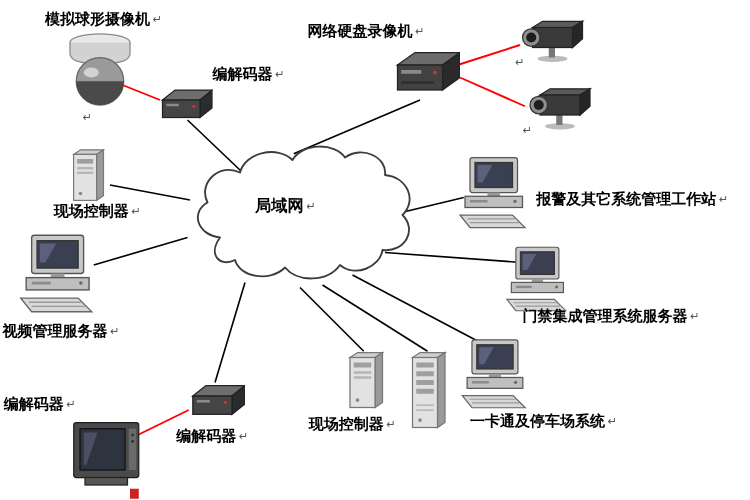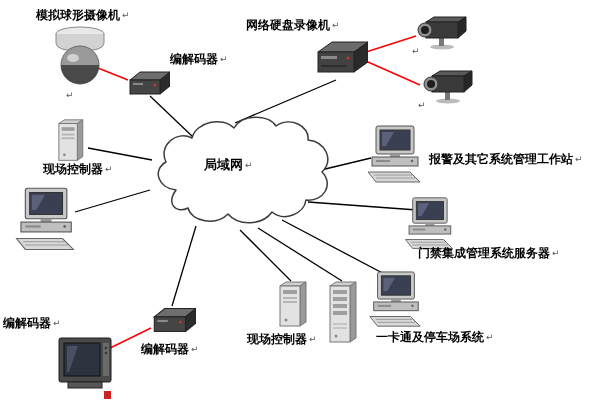--- a/index.html
+++ b/index.html
@@ -235,20 +235,23 @@
       <path d="M18,8 L30,8 L22,22 L18,22 Z" fill="#6a708c" opacity="0.7"></path>
       <rect x="26" y="30" width="10" height="3" fill="#999"></rect>
       <rect x="8" y="33" width="46" height="9" fill="#bfbfbf" stroke="#555"></rect>
       <rect x="12" y="36" width="14" height="2" fill="#8a8a8a"></rect>
       <circle cx="48" cy="37" r="1.3" fill="#666"></circle>
       <polygon points="4,48 46,48 56,58 12,58" fill="#d8d8d8" stroke="#666"></polygon>
       <line x1="10" y1="51" x2="48" y2="51" stroke="#9a9a9a"></line>
       <line x1="12" y1="54" x2="51" y2="54" stroke="#9a9a9a"></line>
     </svg>
   </div>
+  <div class="lbl" style="left:2px;top:257px">
+    <span>视频管理服务器</span><span class="pmark">↵</span>
+  </div>
 
   <div class="dev" style="left:50px;top:118px;width:38px;height:46px">
     <svg viewBox="0 0 38 50">
       <polygon points="8,6 14,2 34,2 28,6" fill="#cfcfcf" stroke="#777"></polygon>
       <polygon points="28,6 34,2 34,42 28,46" fill="#9a9a9a" stroke="#777"></polygon>
       <rect x="8" y="6" width="20" height="40" fill="#e2e2e2" stroke="#777"></rect>
       <rect x="11" y="10" width="14" height="4" fill="#9f9f9f"></rect>
       <rect x="11" y="17" width="14" height="2" fill="#b5b5b5"></rect>
       <rect x="11" y="21" width="14" height="2" fill="#b5b5b5"></rect>
       <circle cx="14" cy="40" r="1.5" fill="#888"></circle>

